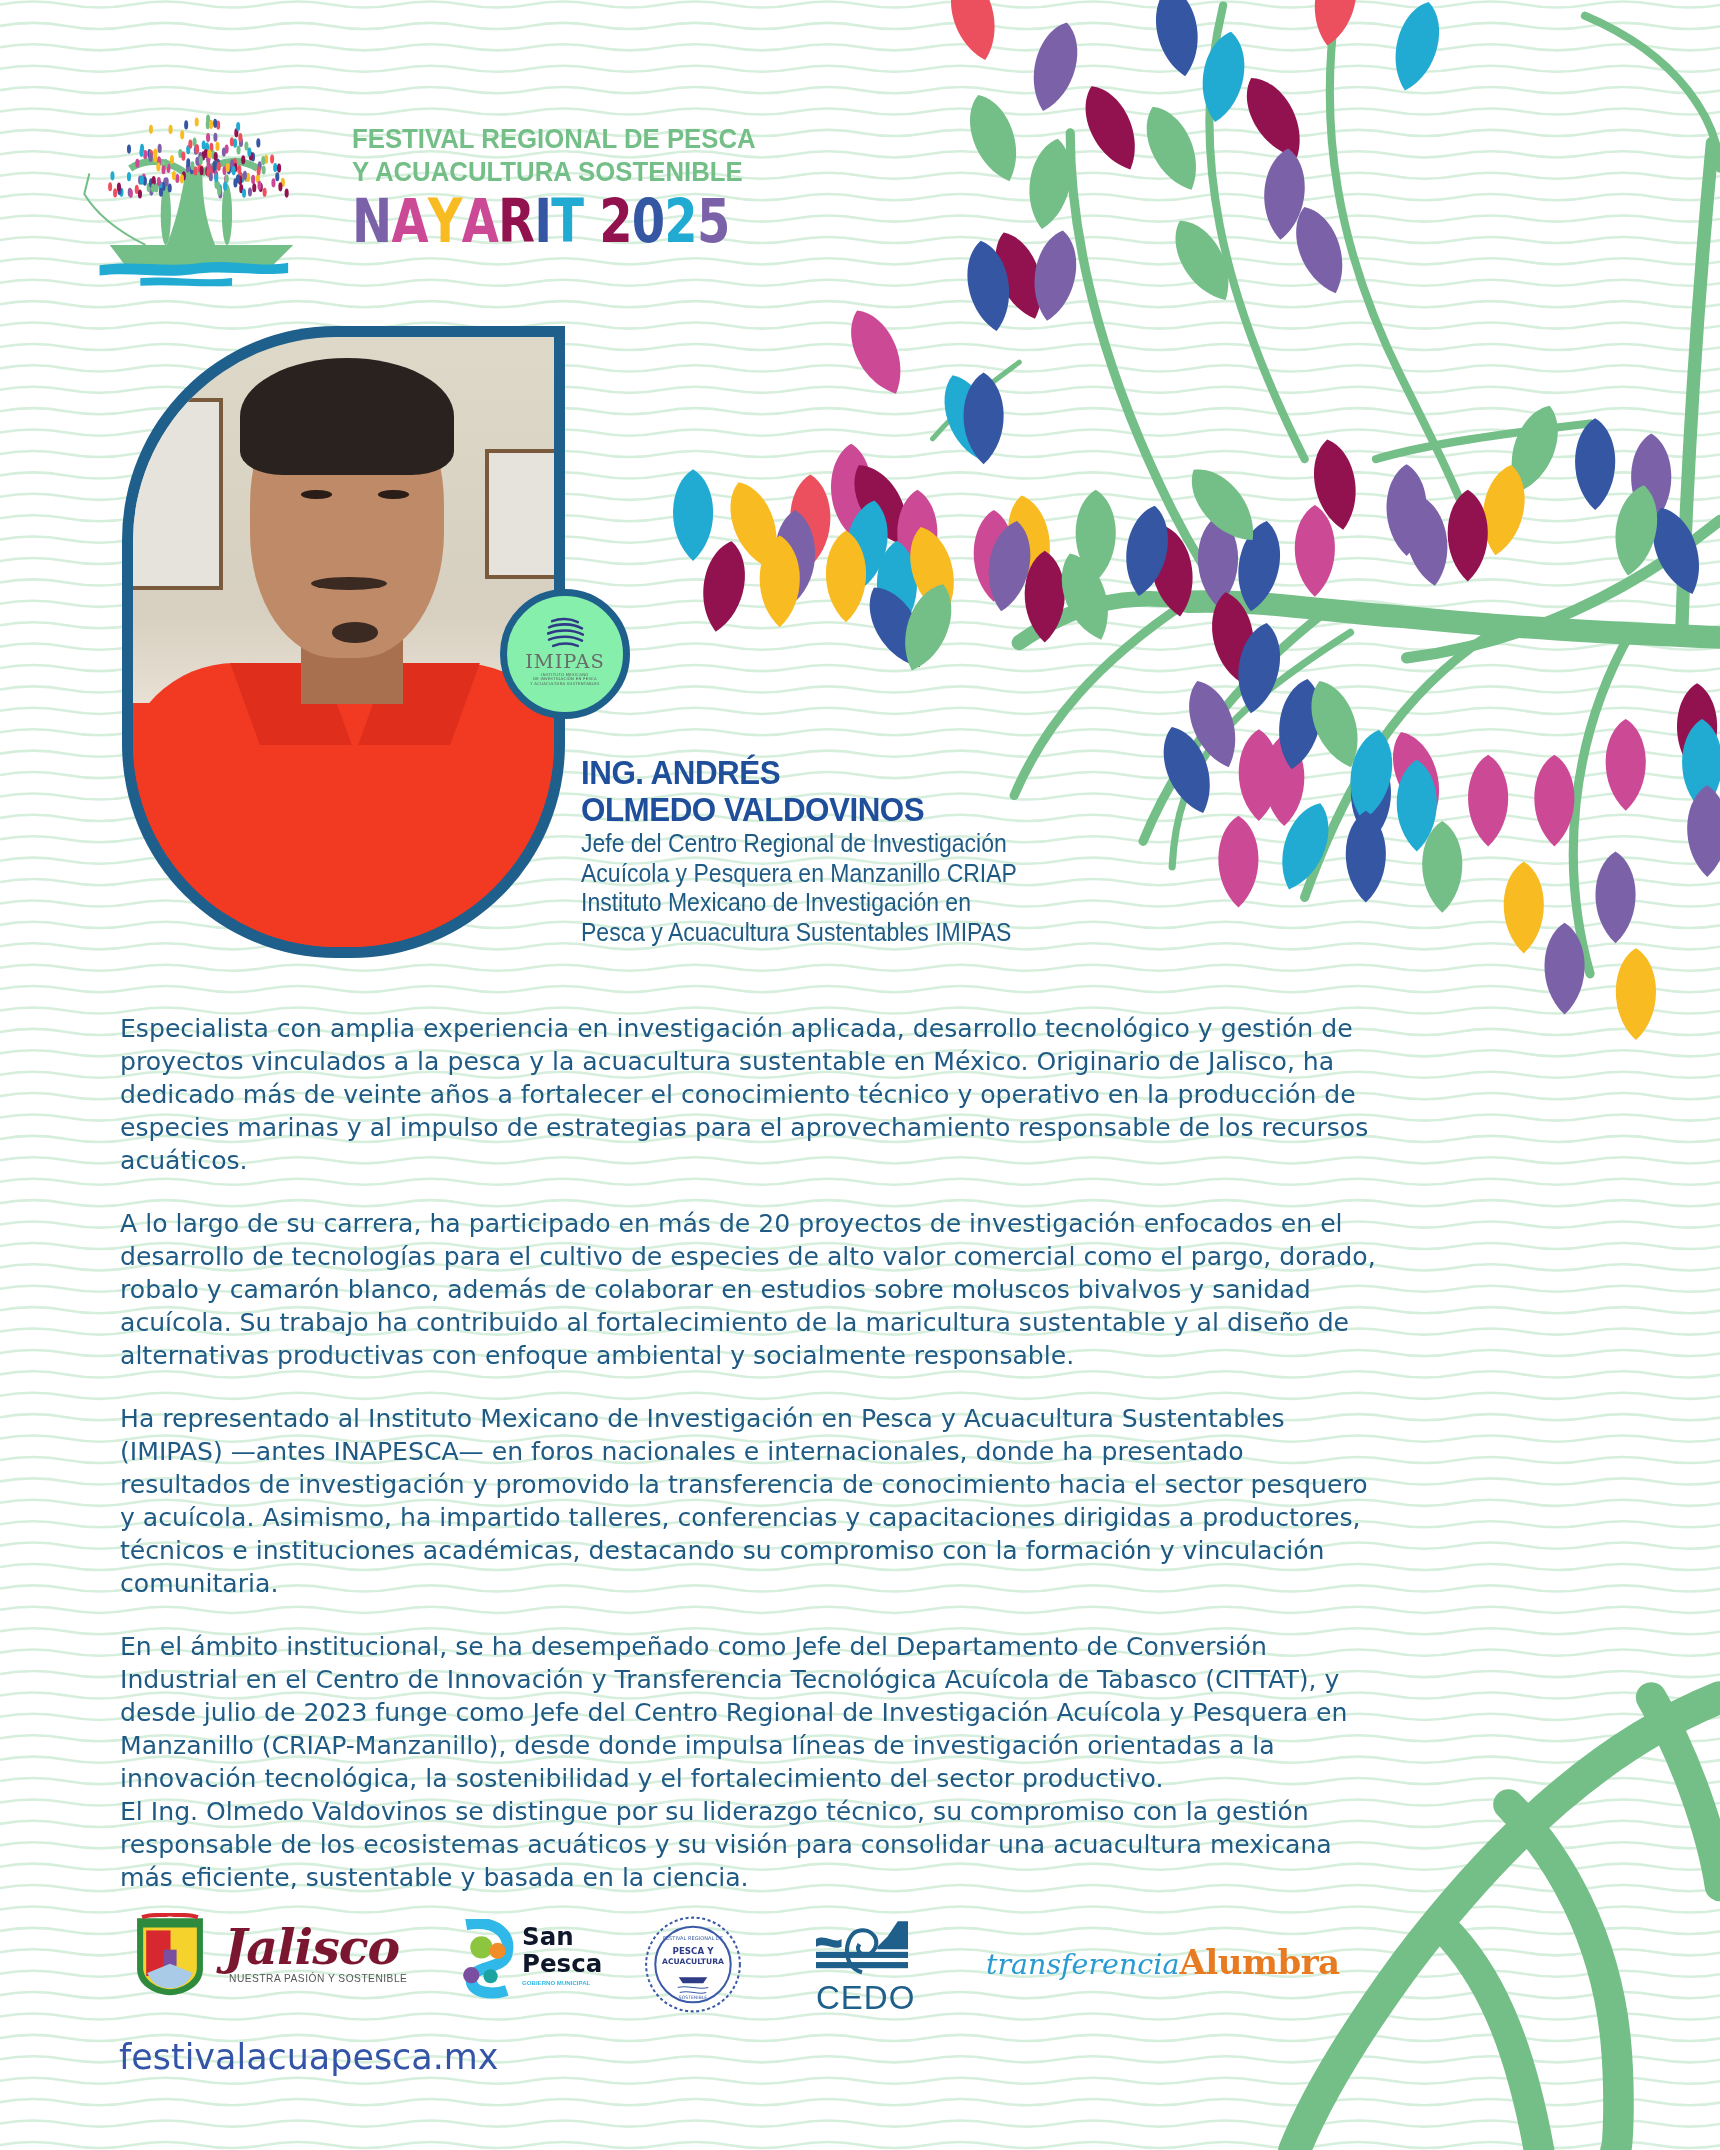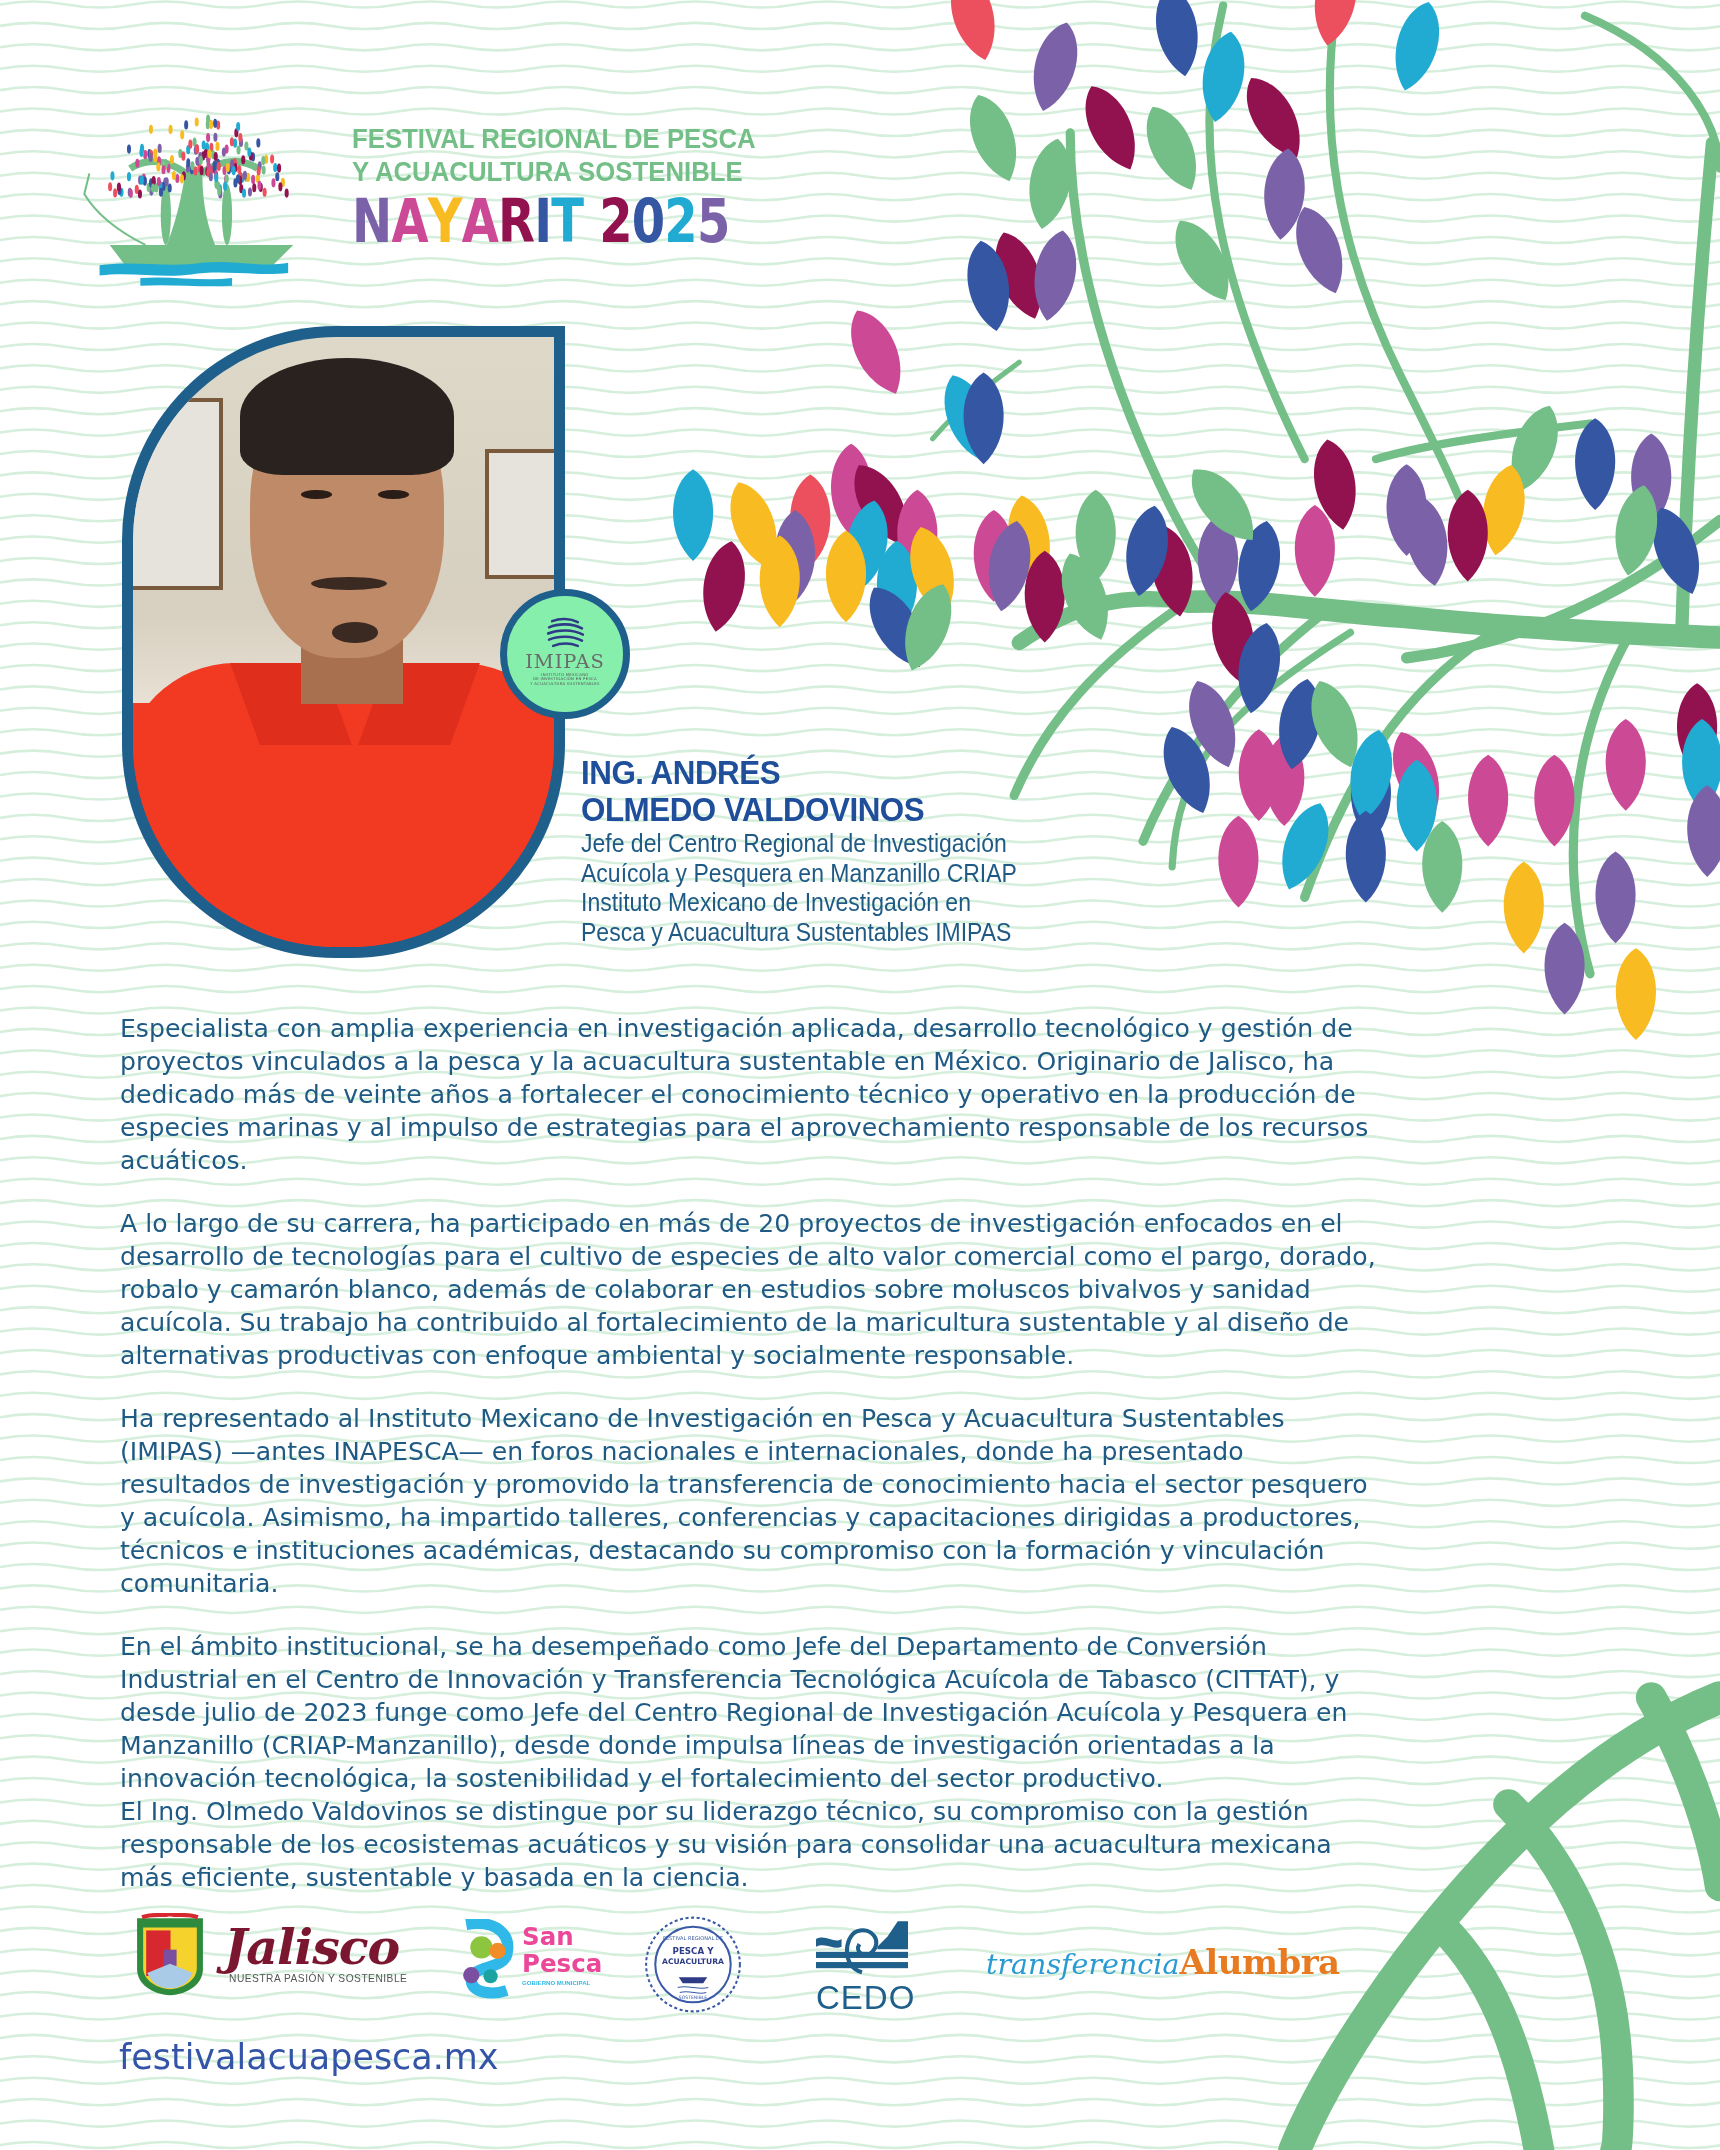--- a/index.html
+++ b/index.html
@@ -46,21 +46,21 @@
   #bio p.tight{margin-bottom:0;}
 
   
   #footer-logos{position:absolute;left:0;top:1896px;width:1720px;height:112px;z-index:2;}
   .logo{position:absolute;}
   #nayarit-shield{left:132px;top:17px;width:76px;height:84px;}
   #nayarit-word{left:224px;top:25.5px;}
   #nayarit-word .script{font-family:"DejaVu Serif",serif;font-style:italic;font-weight:bold;color:#7b1630;font-size:49px;line-height:51px;letter-spacing:-1px;}
   #nayarit-word .tag{font-family:"Liberation Sans",sans-serif;color:#555;font-size:10.2px;letter-spacing:0.5px;margin-left:5.1px;}
   #sanblas{left:451px;top:23px;width:133px;height:82px;}
-  #sanblas .word{position:absolute;left:71px;top:5.1px;font-family:"DejaVu Sans",sans-serif;font-weight:bold;color:#ec4899;font-size:24.5px;line-height:26.5px;}
+  #sanblas .word{position:absolute;left:71px;top:5.1px;font-family:"DejaVu Sans",sans-serif;font-weight:bold;color:#0f172a;font-size:24.5px;line-height:26.5px;}
   #sanblas .gob{position:absolute;left:71px;top:60px;font-family:"Liberation Sans",sans-serif;font-weight:bold;color:#2fb8e8;font-size:6.1px;white-space:nowrap;}
   #pesca-seal{left:642px;top:15.3px;width:102px;height:107px;}
   #cedo{left:816px;top:20.4px;width:122px;height:97px;}
   #cedo .cedo-word{position:absolute;left:0;top:65px;width:92px;font-family:"Liberation Sans",sans-serif;color:#1f5f8b;font-size:33px;line-height:33px;text-align:left;letter-spacing:1px;}
   #alumbra{left:986px;top:46px;white-space:nowrap;}
   #alumbra .inn{font-family:"DejaVu Serif",serif;font-style:italic;color:#2a9ad2;font-size:28.5px;}
   #alumbra .alu{font-family:"DejaVu Serif",serif;font-weight:bold;color:#e87b22;font-size:34px;letter-spacing:-0.5px;}
 
   #website{position:absolute;left:119px;top:2036px;z-index:2;font-family:"DejaVu Sans",sans-serif;color:#3454a8;font-size:36px;line-height:41px;transform:scaleX(0.97);transform-origin:left;}
 </style>

